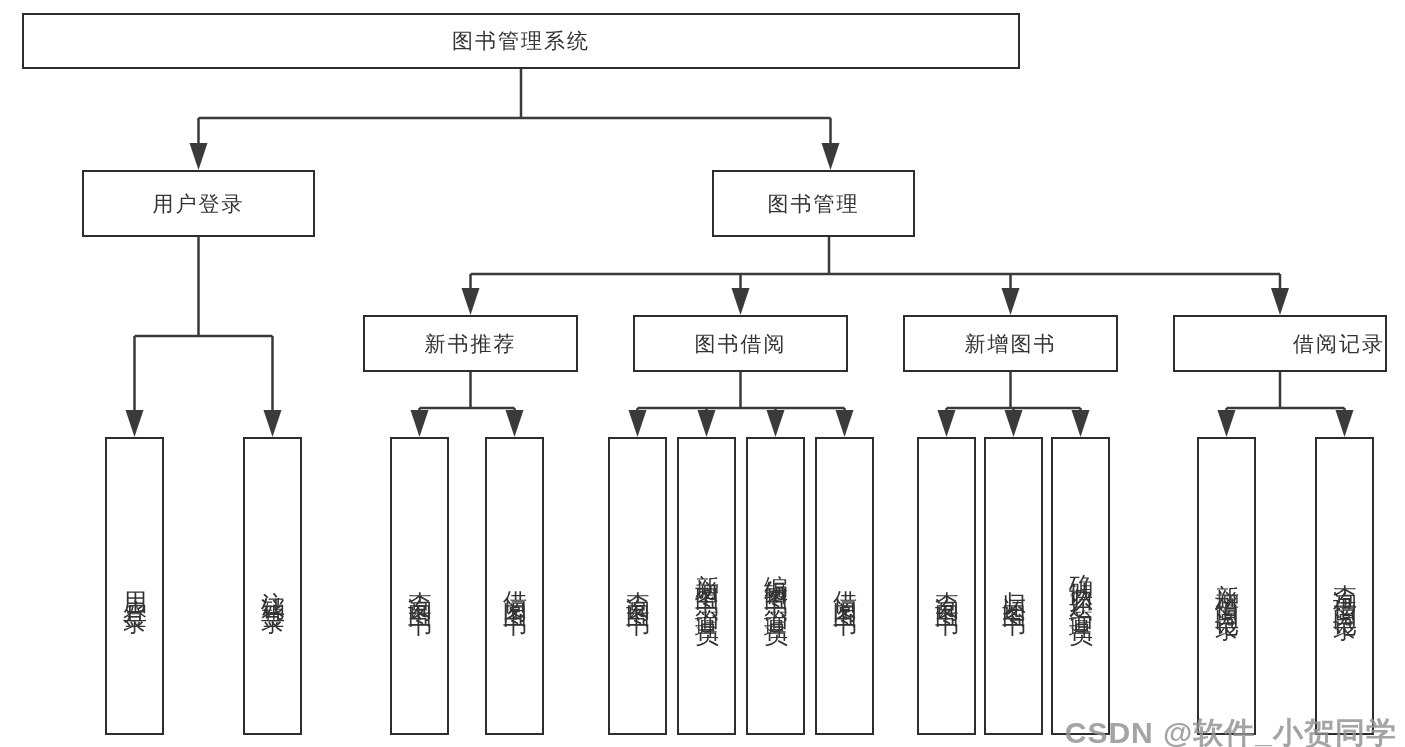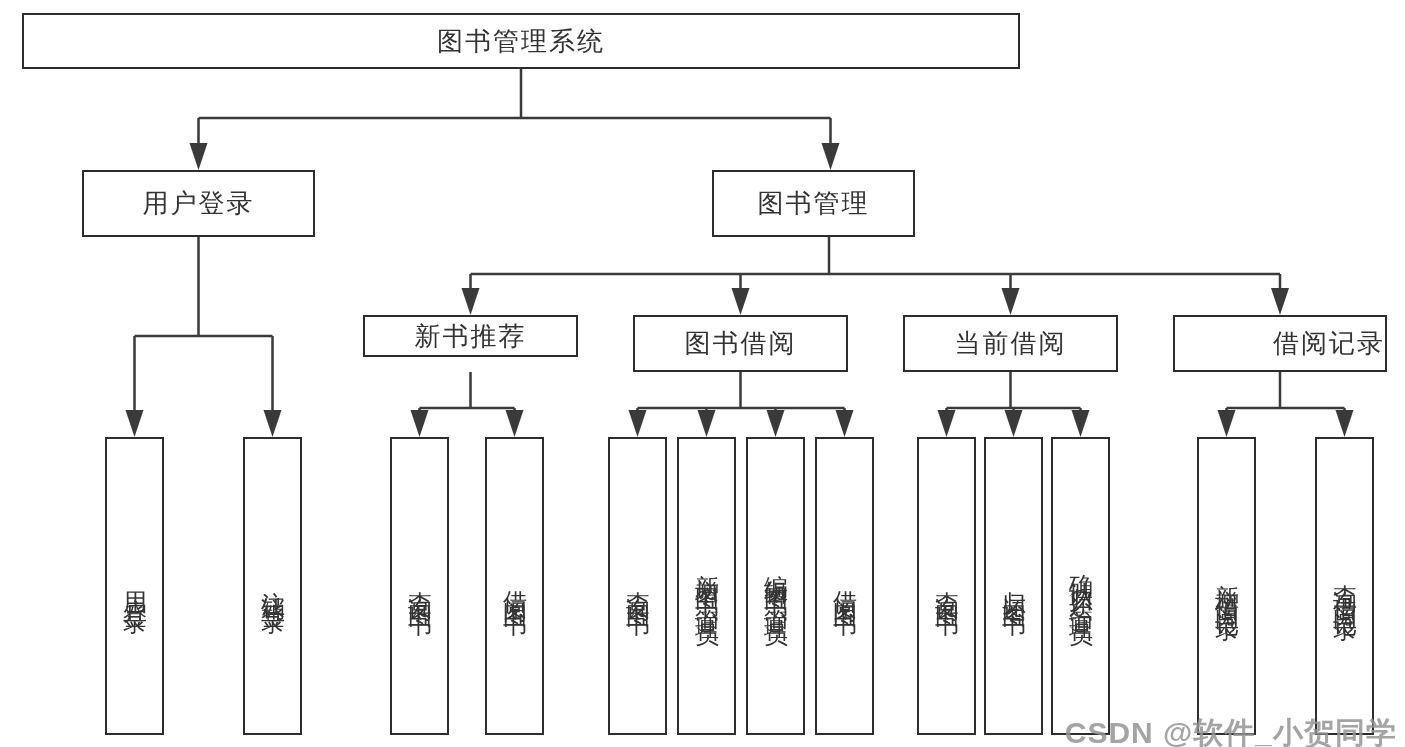--- a/index.html
+++ b/index.html
@@ -21,21 +21,21 @@
   .node {
     position: absolute;
     background: #ffffff;
     border: 2.5px solid #2d2d2d;
     display: flex;
     align-items: center;
     justify-content: center;
     color: #333333;
     z-index: 2;
   }
-  .hbox { font-size: 26px; letter-spacing: 2px; white-space: nowrap; }
+  .hbox { font-size: 21px; letter-spacing: 2px; white-space: nowrap; }
   .vbox .vtext {
     writing-mode: vertical-rl;
     font-size: 24px;
     letter-spacing: 7px;
     line-height: 1.2;
     color: #333333;
   }
   .watermark {
     position: absolute;
     top: 713px;
@@ -121,28 +121,28 @@
     <span>图书管理系统</span>
   </div>
 
   <div class="node hbox" style="left:82px; top:170px; width:233px; height:67px;">
     <span>用户登录</span>
   </div>
   <div class="node hbox" style="left:712px; top:170px; width:203px; height:67px;">
     <span>图书管理</span>
   </div>
 
-  <div class="node hbox" style="left:363px; top:315px; width:215px; height:42px;text-align:center;">
+  <div class="node hbox" style="left:363px; top:315px; width:215px; height:57px;text-align:center;">
     <span>新书推荐</span>
   </div>
   <div class="node hbox" style="left:633px; top:315px; width:215px; height:57px;">
     <span>图书借阅</span>
   </div>
   <div class="node hbox" style="left:903px; top:315px; width:215px; height:57px;">
-    <span>当前借阅</span>
+    <span>新增图书</span>
   </div>
   <div class="node hbox" style="left:1173px; top:315px; width:214px; height:57px;justify-content:flex-end;">
     <span>借阅记录</span>
   </div>
 
   <div class="node vbox" style="left:105px; top:437px; width:59px; height:298px;">
     <span class="vtext">用户登录</span>
   </div>
   <div class="node vbox" style="left:243px; top:437px; width:59px; height:298px;">
     <span class="vtext">注销登录</span>

